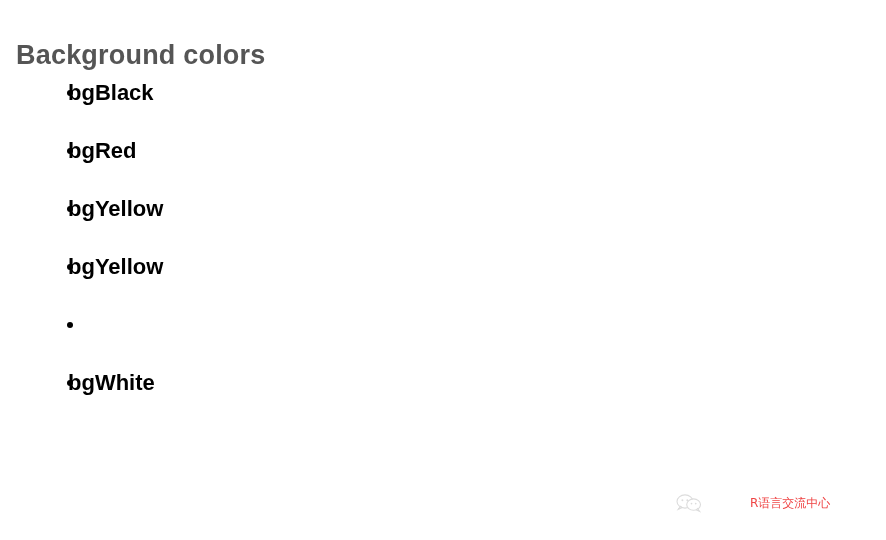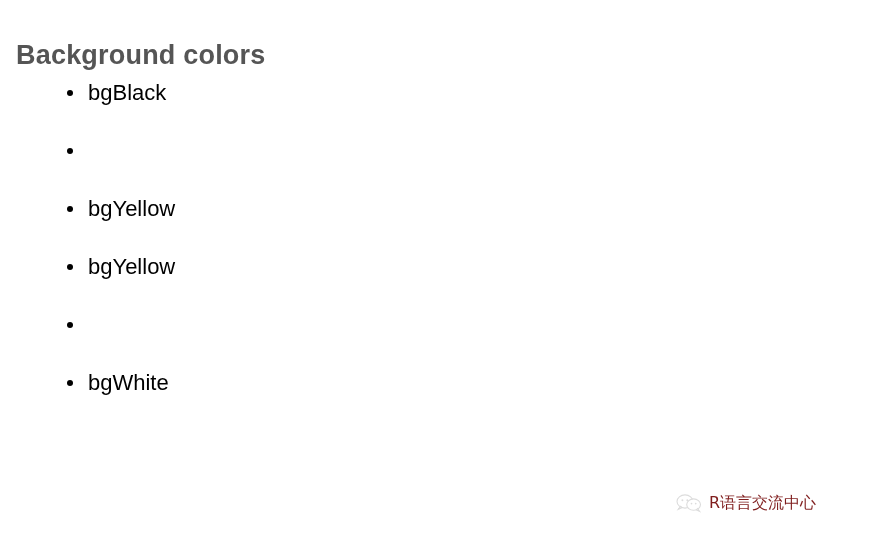--- a/index.html
+++ b/index.html
@@ -38,27 +38,28 @@
     left: 0;
     top: 78px;
     margin: 0;
     padding: 0;
     list-style: none;
   }
 
   .color-list-item {
     position: relative;
     height: 58px;
-    padding-left: 88px;
+    padding-left: 68px;
     font-size: 22px;
     line-height: 30px;
     color: #000000;
     white-space: nowrap;
     display: flex;
     align-items: flex-start;
+    font-weight: bold;
   }
 
   .bullet {
     position: absolute;
     left: 67px;
     top: 12px;
     width: 6px;
     height: 6px;
     border-radius: 50%;
     background: #000000;
@@ -79,41 +80,43 @@
   }
 
   .watermark-icon {
     width: 26px;
     height: 22px;
     display: block;
     flex: 0 0 auto;
   }
 
   .watermark-text {
-    font-size: 16px;
+    font-size: 12px;
     line-height: 20px;
-    color: #7f1d1d;
+    color: #ef4444;
     white-space: nowrap;
     font-family: "DejaVu Sans", sans-serif;
+    margin-left: 41px;
   }
 </style>
 </head>
 <body>
 
 <div class="page">
 
   <h2 class="section-heading">Background colors</h2>
 
   <ul class="color-list">
     <li class="color-list-item">
       <span class="bullet"></span>
       <span class="item-label">bgBlack</span>
     </li>
     <li class="color-list-item">
       <span class="bullet"></span>
+      <span class="item-label">bgRed</span>
     </li>
     <li class="color-list-item">
       <span class="bullet"></span>
       <span class="item-label">bgYellow</span>
     </li>
     <li class="color-list-item">
       <span class="bullet"></span>
       <span class="item-label">bgYellow</span>
     </li>
     <li class="color-list-item">

